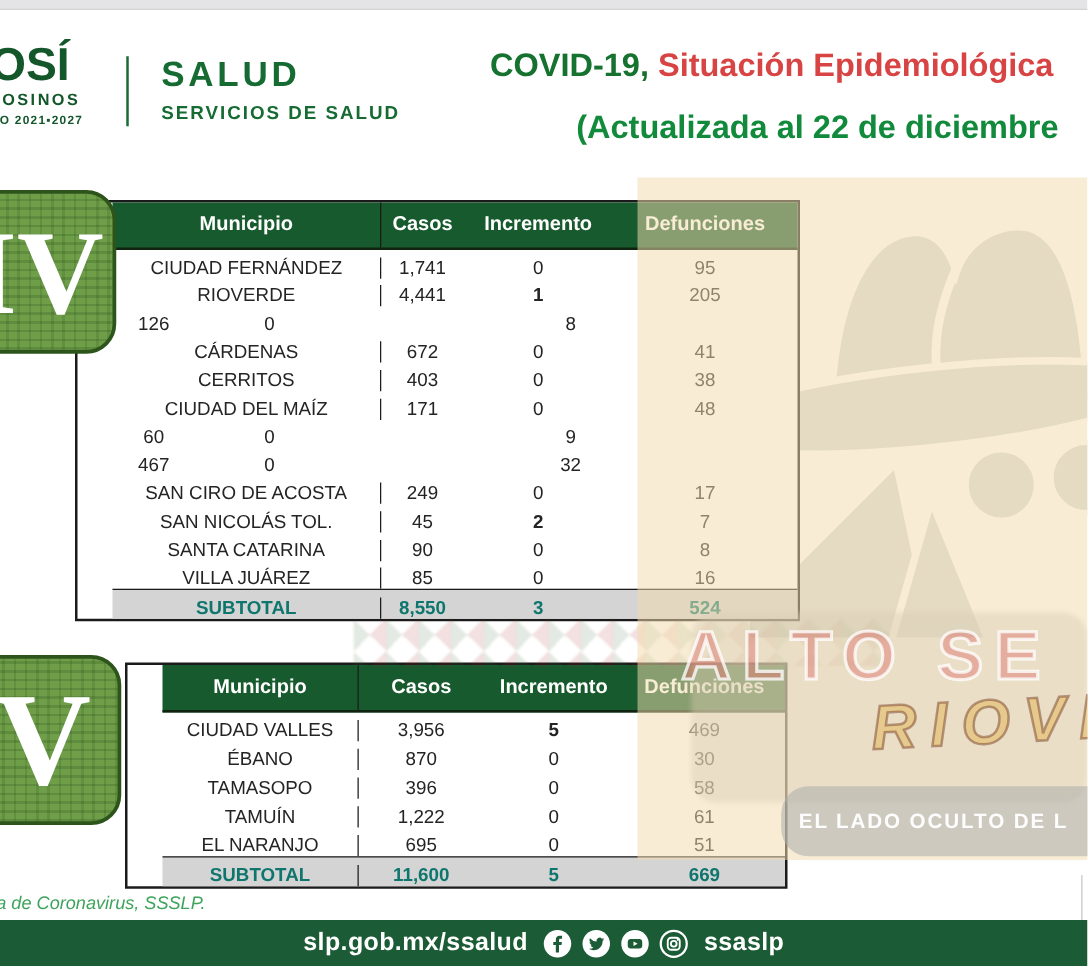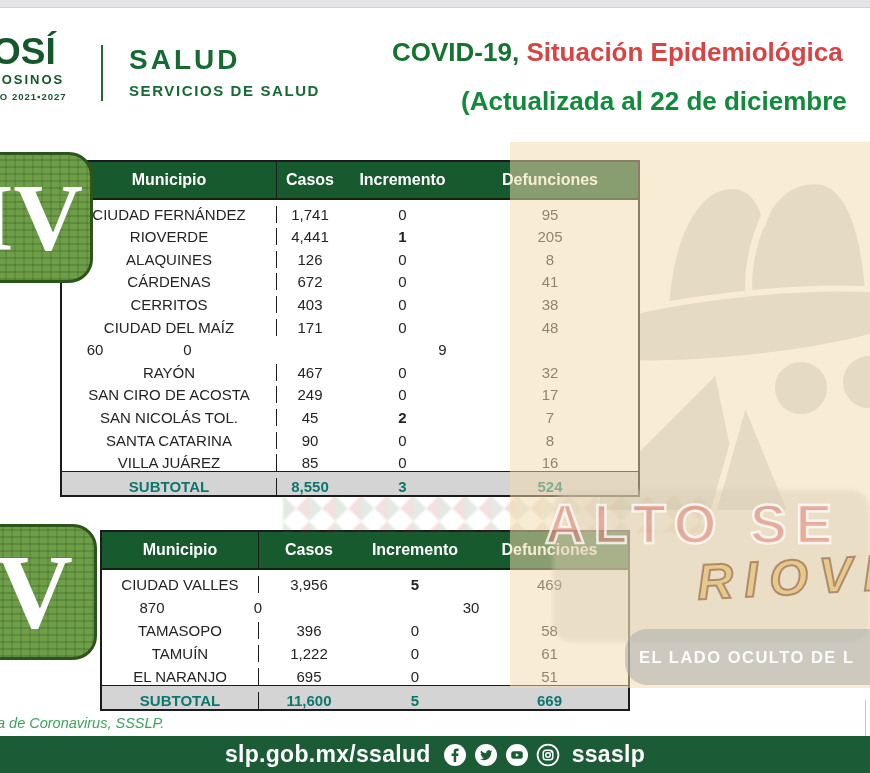--- a/index.html
+++ b/index.html
@@ -20,21 +20,21 @@
   #salud-title{font-size:28px;font-weight:bold;letter-spacing:3px;line-height:32px;}
   #salud-sub{font-size:15px;font-weight:bold;letter-spacing:1.6px;margin-top:6px;}
 
   
   #main-title{left:392px;top:36px;z-index:2;font-weight:bold;font-size:26px;white-space:nowrap;line-height:32px;}
   #main-title .grn{color:#15722f;}
   #main-title .red{color:#d84444;}
   #title-line2{left:428px;top:86px;z-index:2;font-weight:bold;font-size:26px;white-space:nowrap;color:#128a3c;margin-left:33px;}
 
   
-  .table{background:#ffffff;border:2px solid #1b1b1b;display:flex;flex-direction:column;z-index:2;box-sizing:border-box;}
+  .table{background:#ffffff;border:2px solid #1b1b1b;display:flex;flex-direction:column;z-index:2;box-sizing:border-box;padding-left:28px;}
   #t1{left:60px;top:160px;width:580px;height:337px;}
   #t2{left:100px;top:530px;width:530px;height:181px;}
   .thead{display:flex;background:#175a2e;color:#fff;font-weight:bold;font-size:16px;height:36px;flex:0 0 36px;border-bottom:2px solid #10230f;}
   .tr{display:flex;flex:1 1 auto;align-items:flex-end;}
   .td,.th{display:flex;align-items:center;justify-content:center;box-sizing:border-box;}
   .td{font-size:15px;color:#242424;}
   .b{font-weight:bold;}
   #t1 .c1{width:215px;border-right:1.5px solid #1b1b1b;}
   #t1 .c2{width:66px;}
   #t1 .c3{width:119px;}
@@ -74,21 +74,21 @@
 
   
   #source-note{left:-3px;top:715px;z-index:2;font-size:14.5px;font-style:italic;color:#3ea45c;white-space:nowrap;}
 
   
   #edgeline{left:865px;top:700px;width:1px;height:36px;background:#c6c6c6;z-index:2;}
 
   
   #footer{left:0;top:736px;width:870px;height:37px;background:#1b5c36;z-index:6;
           display:flex;align-items:center;justify-content:center;gap:12px;}
-  #footer .url, #footer .handle{color:#ffffff;font-weight:bold;font-size:23px;letter-spacing:0.3px;text-align:center;}
+  #footer .url, #footer .handle{color:#ffffff;font-weight:bold;font-size:20px;letter-spacing:0.3px;text-align:center;}
   .icons{display:flex;align-items:center;gap:7px;}
   .icons svg{display:block;}
 </style>
 </head>
 <body>
 
 <div id="topstrip" class="abs"></div>
 
 <div id="logo-left" class="abs">
   <div id="logo-line1">OSÍ</div>
@@ -132,21 +132,20 @@
     <div class="td c3">0</div>
     <div class="td c4">95</div>
   </div>
   <div class="tr">
     <div class="td c1">RIOVERDE</div>
     <div class="td c2">4,441</div>
     <div class="td c3 b">1</div>
     <div class="td c4">205</div>
   </div>
   <div class="tr">
-    <div class="td c1">ALAQUINES</div>
     <div class="td c2">126</div>
     <div class="td c3">0</div>
     <div class="td c4">8</div>
   </div>
   <div class="tr">
     <div class="td c1">CÁRDENAS</div>
     <div class="td c2">672</div>
     <div class="td c3">0</div>
     <div class="td c4">41</div>
   </div>
@@ -161,21 +160,20 @@
     <div class="td c2">171</div>
     <div class="td c3">0</div>
     <div class="td c4">48</div>
   </div>
   <div class="tr">
     <div class="td c2">60</div>
     <div class="td c3">0</div>
     <div class="td c4">9</div>
   </div>
   <div class="tr">
-    <div class="td c1">RAYÓN</div>
     <div class="td c2">467</div>
     <div class="td c3">0</div>
     <div class="td c4">32</div>
   </div>
   <div class="tr">
     <div class="td c1">SAN CIRO DE ACOSTA</div>
     <div class="td c2">249</div>
     <div class="td c3">0</div>
     <div class="td c4">17</div>
   </div>
@@ -216,20 +214,21 @@
     <div class="th c3">Incremento</div>
     <div class="th c4">Defunciones</div>
   </div>
   <div class="tr">
     <div class="td c1">CIUDAD VALLES</div>
     <div class="td c2">3,956</div>
     <div class="td c3 b">5</div>
     <div class="td c4">469</div>
   </div>
   <div class="tr">
+    <div class="td c1">ÉBANO</div>
     <div class="td c2">870</div>
     <div class="td c3">0</div>
     <div class="td c4">30</div>
   </div>
   <div class="tr">
     <div class="td c1">TAMASOPO</div>
     <div class="td c2">396</div>
     <div class="td c3">0</div>
     <div class="td c4">58</div>
   </div>

